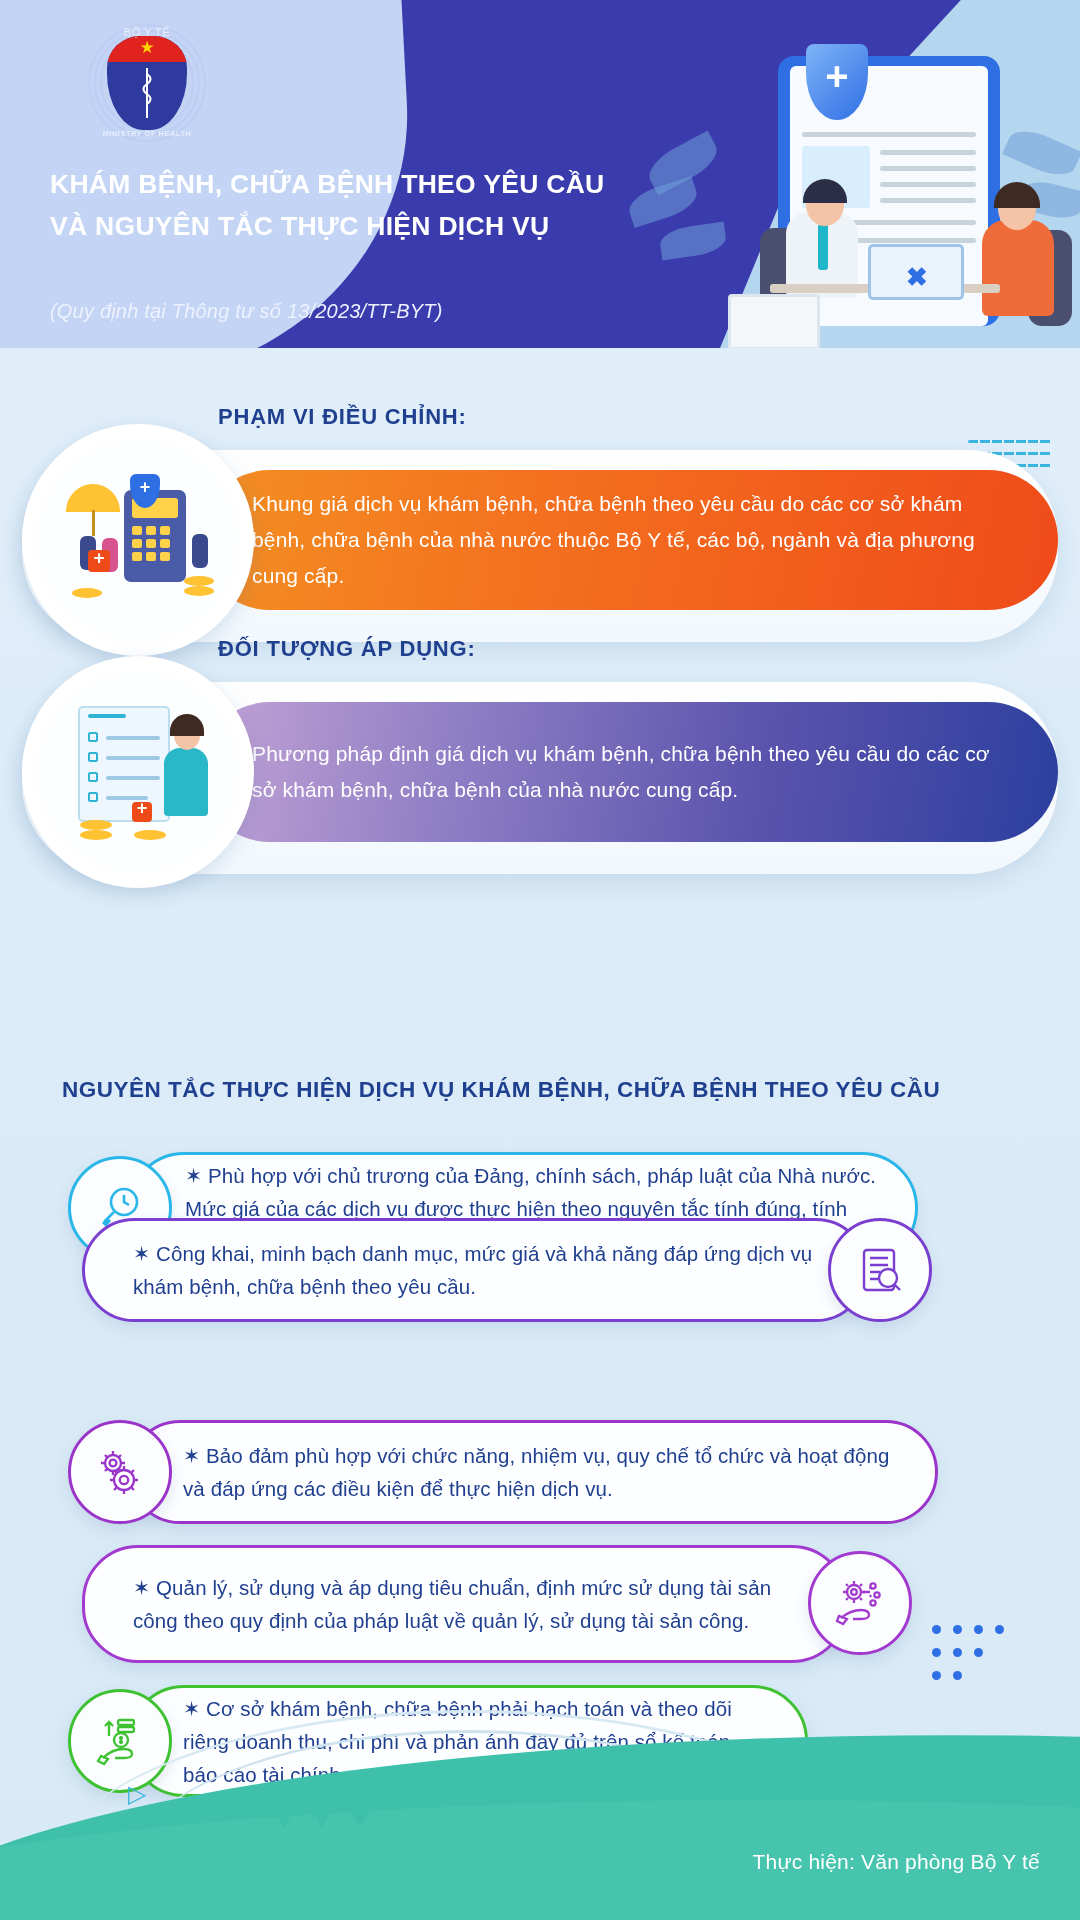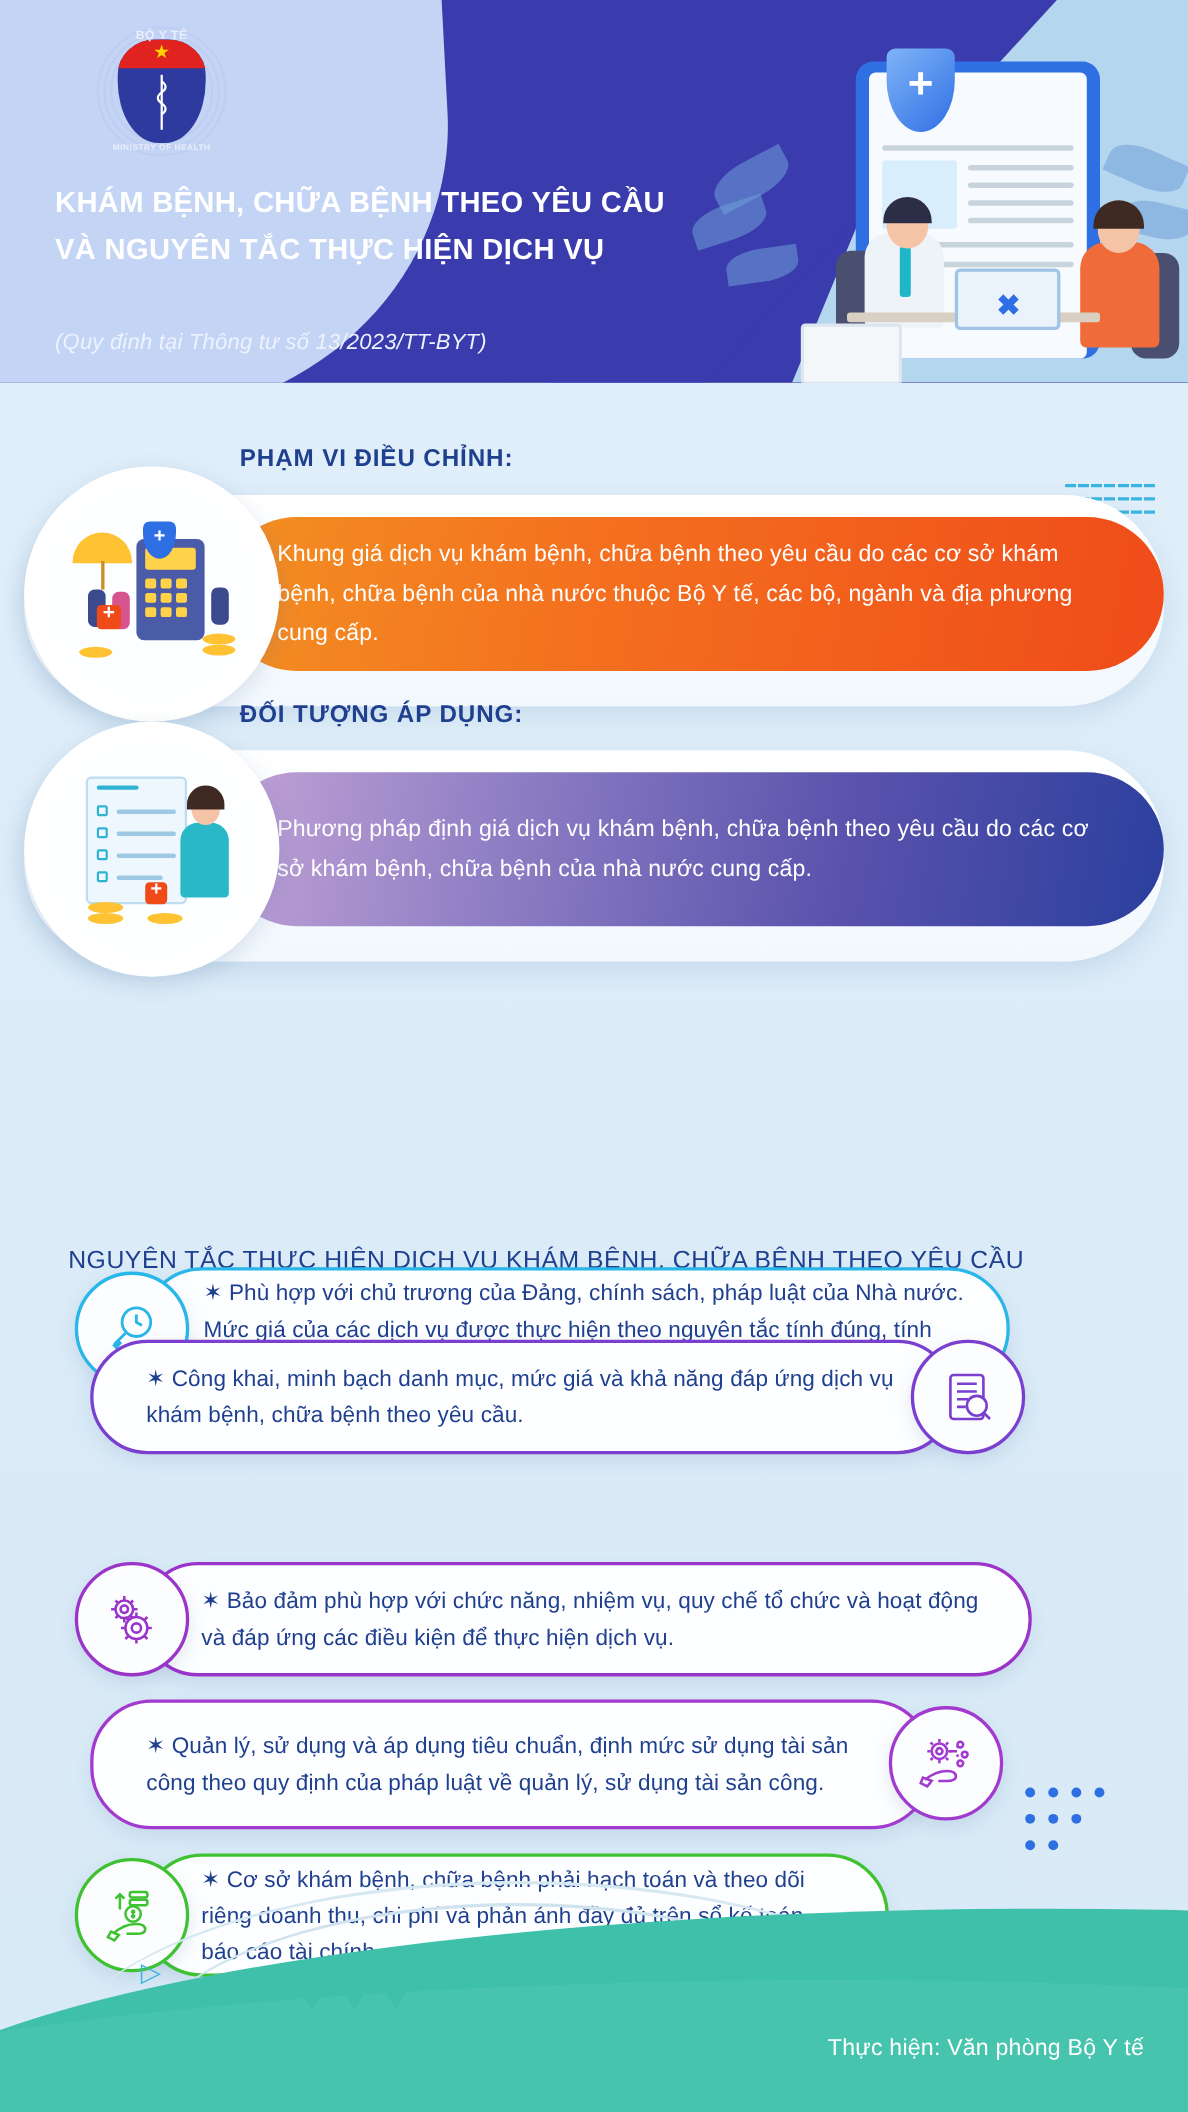--- a/index.html
+++ b/index.html
@@ -41,21 +41,21 @@
     position: absolute; left: 19px; top: 12px; width: 80px; height: 94px;
     background: #2f3a9e; border-radius: 42% 42% 46% 46% / 34% 34% 60% 60%;
     overflow: hidden;
   }
   .logo-redtop { position: absolute; top: 0; left: 0; width: 80px; height: 26px; background: #e0231f; border-radius: 40px 40px 0 0;}
   .logo-star { position:absolute; top:4px; left:32px; width:16px; height:16px; color:#ffd400; font-size:17px; line-height:16px; text-align:center;}
   .logo-snake { position: absolute; left: 34px; top: 30px; width: 12px; height: 54px; }
   .logo-text-top, .logo-text-bot {
     position: absolute; width: 118px; text-align: center; color: #e9eefc; letter-spacing: .5px;
   }
-  .logo-text-top { top: 2px; font-size: 11px; font-weight: 700; }
+  .logo-text-top { top: 2px; font-size: 11px; font-weight: 400; }
   .logo-text-bot { bottom: 4px; font-size: 7.5px; font-weight: 700; }
 
   .hdr-title {
     position: absolute; left: 50px; top: 163px; width: 600px;
     color: #ffffff; font-weight: 800; font-size: 26.5px; line-height: 42px;
     letter-spacing: .3px; text-transform: uppercase;
   }
   .hdr-title div { white-space: nowrap; }
   .hdr-sub {
     position: absolute; left: 50px; top: 300px; width: 620px;
@@ -138,22 +138,22 @@
   .s2-nurse-hair { position:absolute; left:134px; top:44px; width:34px; height:22px; background:#3e2a22; border-radius:18px 18px 0 0;}
   .s2-coin { position:absolute; width:32px; height:10px; background:#ffc233; border-radius:50%;}
   .s2-cross { position:absolute; left:96px; top:132px; width:20px; height:20px; background:#ef4b19; border-radius:4px;}
   .s2-cross:after{content:"+";position:absolute;left:0;right:0;top:-4px;text-align:center;color:#fff;font-size:18px;font-weight:800;}
 
   .wave-deco { position:absolute; right: 28px; top: 440px; width: 84px; height: 42px; }
   .wave-deco span { display:block; height:3px; margin-bottom:9px; background: repeating-linear-gradient(90deg,#3ab5e0 0 10px,transparent 10px 12px); border-radius:2px;}
 
   
   .prin-title {
-    position: absolute; left: 62px; top: 1133px;
-    font-size: 22.5px; font-weight: 400; color: #1f3f8f; letter-spacing: .5px;
+    position: absolute; left: 62px; top: 1077px;
+    font-size: 22.5px; font-weight: 700; color: #1f3f8f; letter-spacing: .5px;
     text-transform: uppercase;
   }
   .prin {
     position: absolute; width: 1080px; height: 112px;
   }
   .prin-box {
     position: absolute; background: #fdfeff;
     border-radius: 56px; border: 3px solid #7b3fd0;
     display: flex; align-items: center;
     box-shadow: 0 7px 16px rgba(80,110,160,.13);

